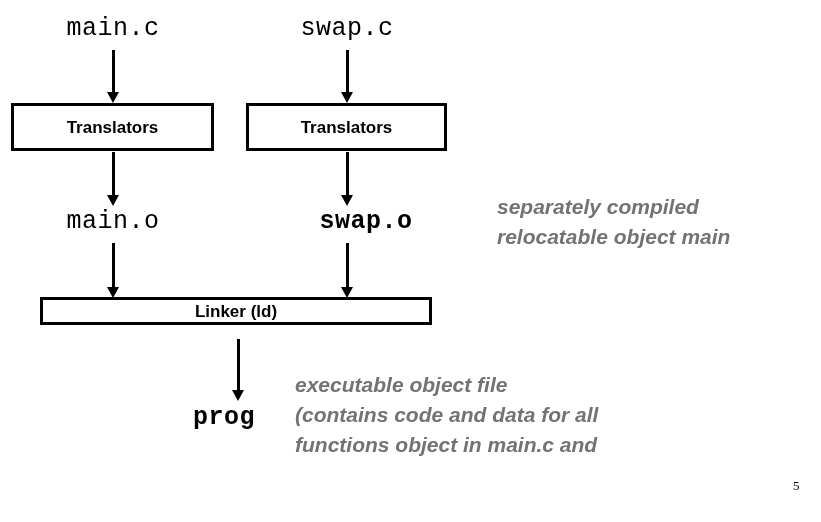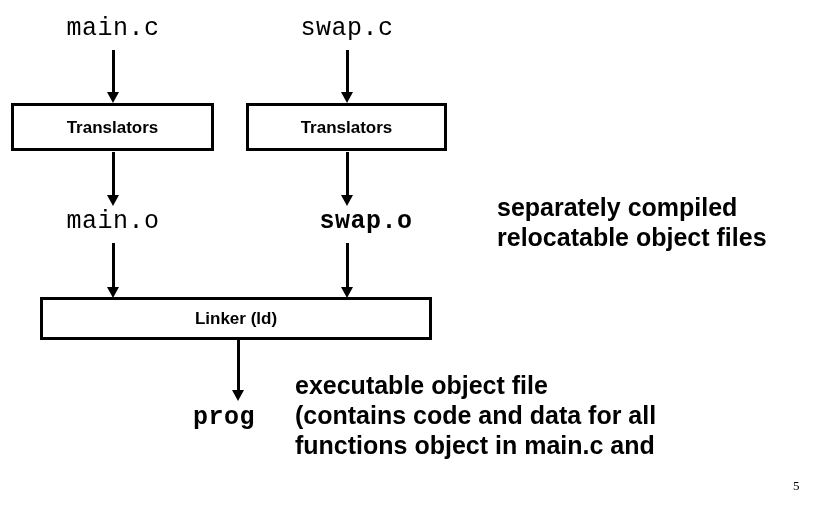--- a/index.html
+++ b/index.html
@@ -69,23 +69,24 @@
     height: 0;
     border-left: 6px solid transparent;
     border-right: 6px solid transparent;
     border-top: 11px solid #000000;
   }
 
   
   .note {
     position: absolute;
     font-family: "Liberation Sans", sans-serif;
+    font-style: italic;
     font-weight: bold;
-    font-size: 25px;
-    color: #000000;
+    font-size: 21px;
+    color: #737373;
     line-height: 30px;
     white-space: nowrap;
   }
   .note div { white-space: nowrap; }
 
   
   .slide-number {
     position: absolute;
     font-family: "Liberation Serif", serif;
     font-size: 13px;
@@ -136,34 +137,34 @@
   <div class="arrow" style="left:113px; top:243px; height:55px;">
     <div class="arrow-shaft" style="height:44px;"></div>
     <div class="arrow-head" style="top:44px;"></div>
   </div>
 
   <div class="arrow" style="left:347px; top:243px; height:55px;">
     <div class="arrow-shaft" style="height:44px;"></div>
     <div class="arrow-head" style="top:44px;"></div>
   </div>
 
-  <div class="box" style="left:40px; top:297px; width:392px; height:43px;">
+  <div class="box" style="left:40px; top:297px; width:392px; height:28px;">
     <span class="box-label">Linker (ld)</span>
   </div>
 
   <div class="arrow" style="left:238px; top:339px; height:62px;">
     <div class="arrow-shaft" style="height:51px;"></div>
     <div class="arrow-head" style="top:51px;"></div>
   </div>
 
   <div class="mono" style="left:193px; top:403px;font-weight:bold;">prog</div>
 
   <div class="note" style="left:497px; top:192px;">
     <div>separately compiled</div>
-    <div>relocatable object files</div>
+    <div>relocatable object main</div>
   </div>
 
   <div class="note" style="left:295px; top:370px;">
     <div>executable object file</div>
     <div>(contains code and data for all</div>
     <div>functions object in main.c and</div>
   </div>
 
   <div class="slide-number" style="left:793px; top:478px;">5</div>
 

